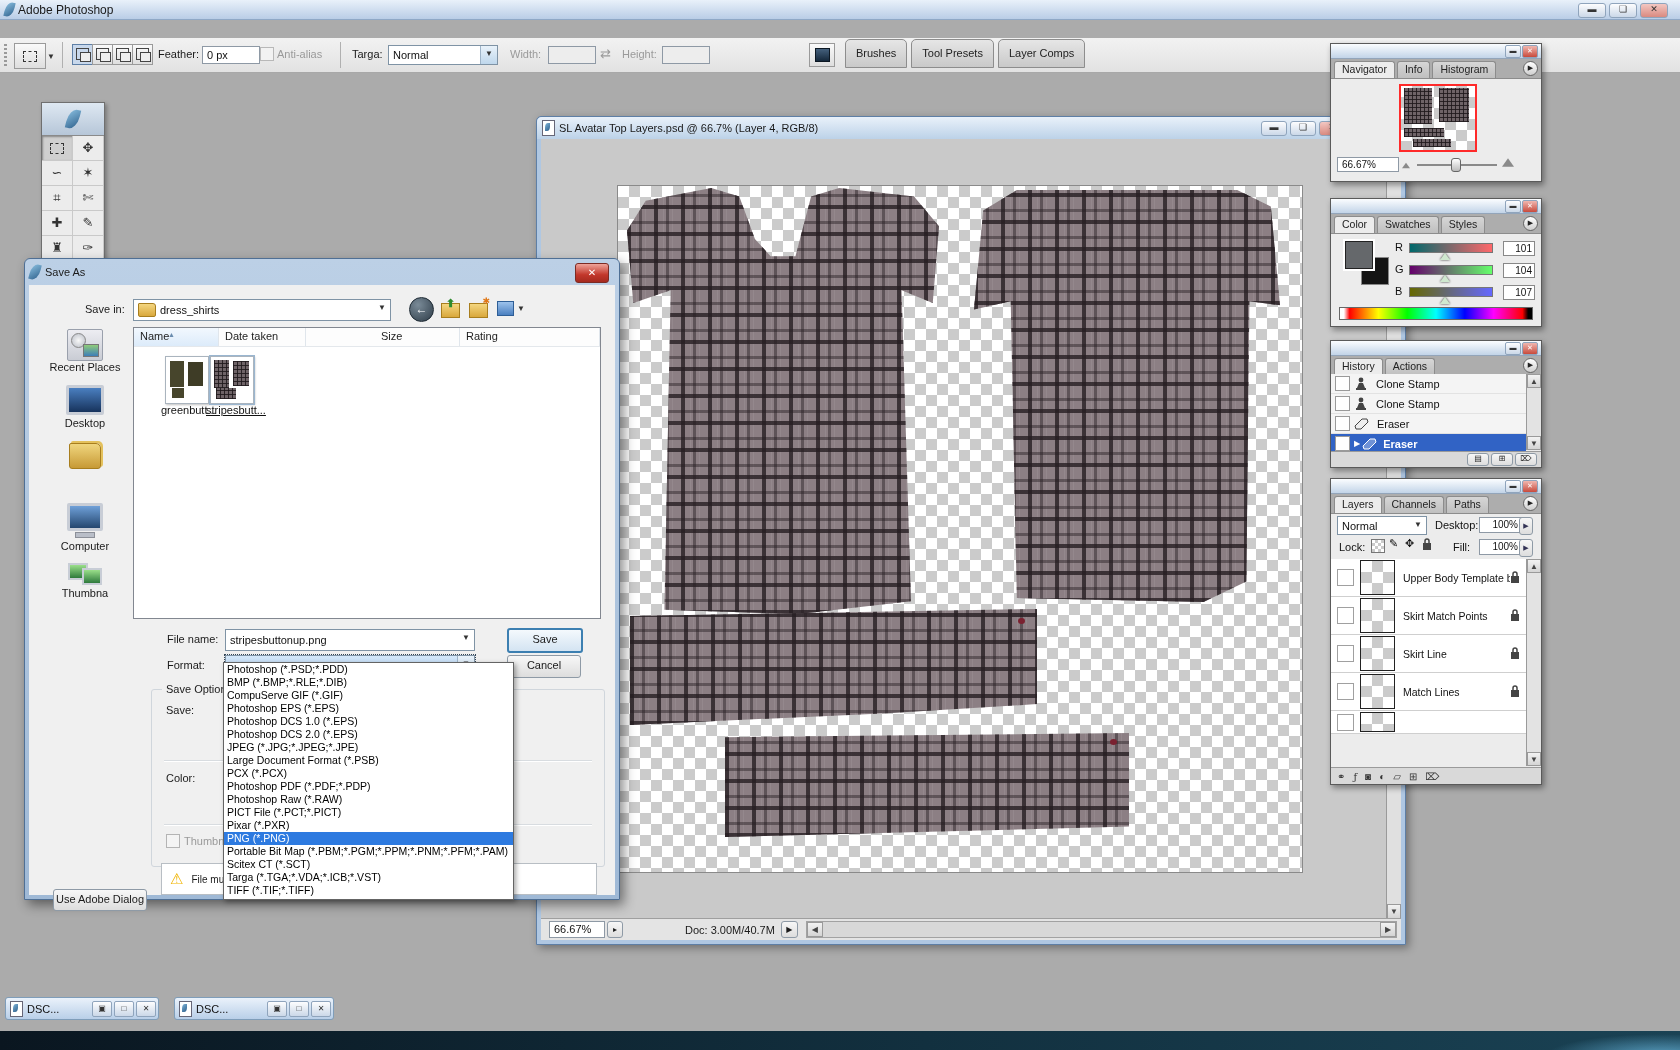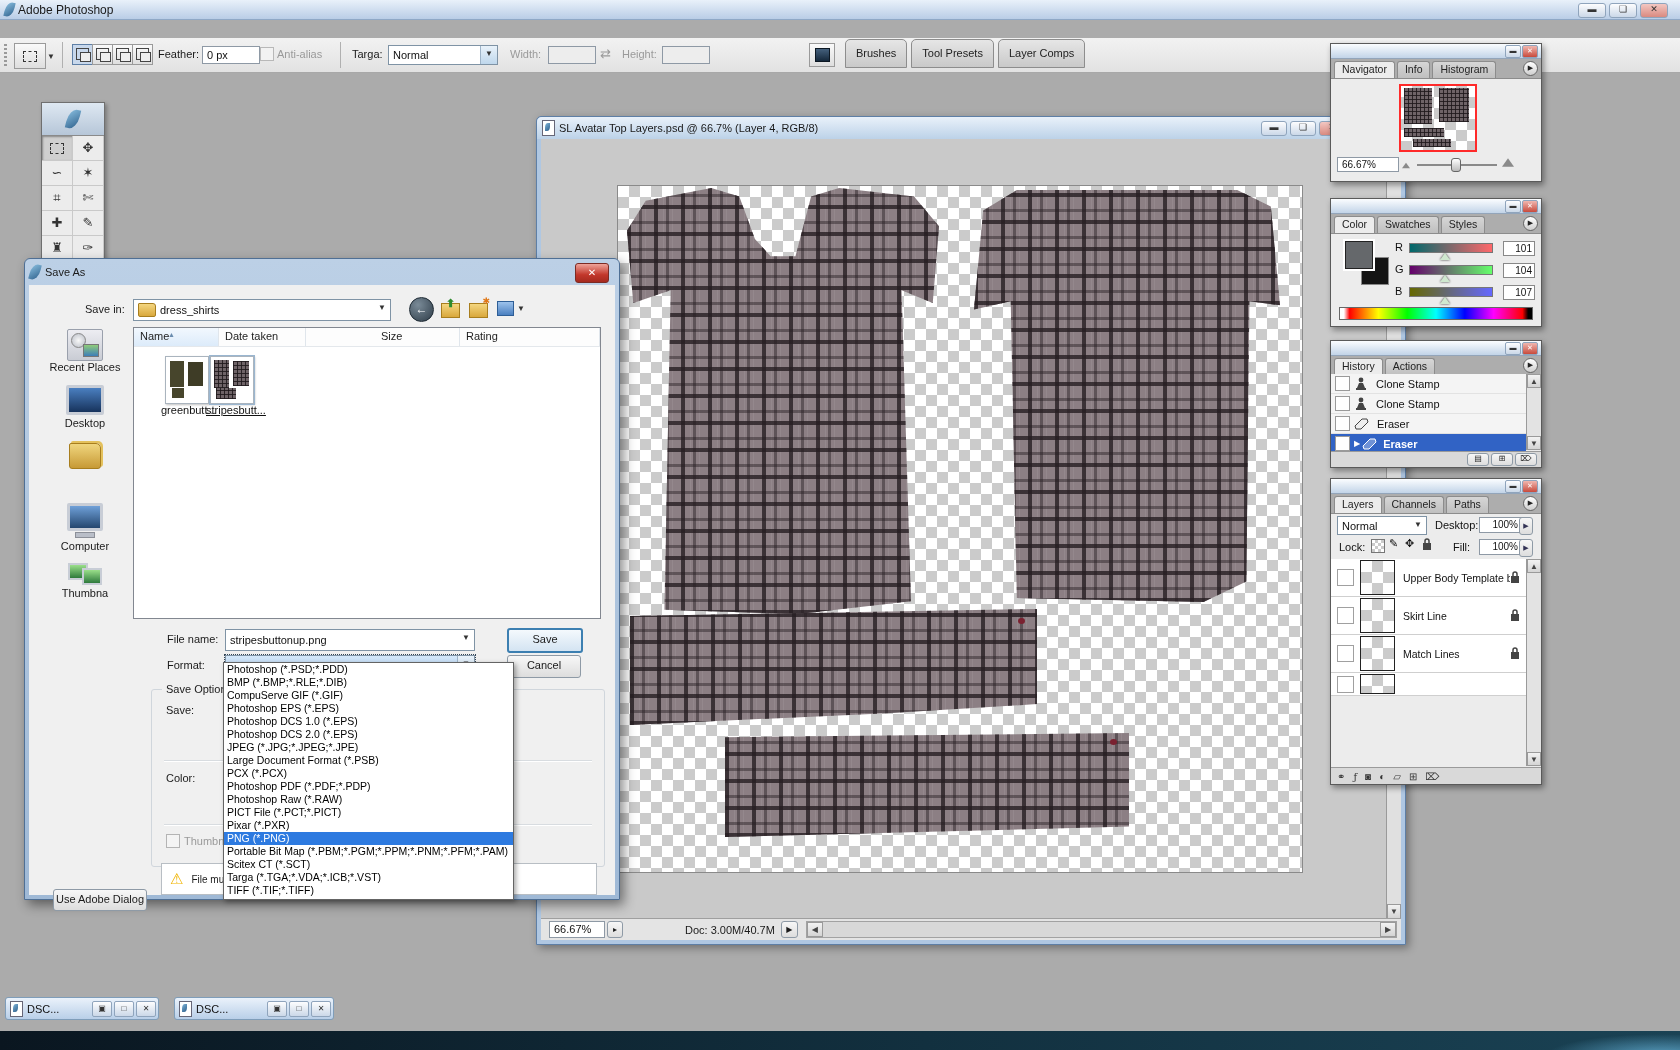--- a/index.html
+++ b/index.html
@@ -518,20 +518,29 @@
         <div class="lthumb checker"></div>
         <div class="lname">Upper Body Template by...</div>
         <svg class="lockglyph" width="10" height="13" viewBox="0 0 10 13">
             <rect x="1" y="5" width="8" height="7" fill="#444"></rect>
             <path d="M3 5 V3 a2 2 0 0 1 4 0 V5" fill="none" stroke="#444" stroke-width="1.5"></path>
           </svg>
       </div>
       <div class="lrow">
         <div class="leye"></div>
         <div class="lthumb checker"></div>
+        <div class="lname">Skirt Match Points</div>
+        <svg class="lockglyph" width="10" height="13" viewBox="0 0 10 13">
+            <rect x="1" y="5" width="8" height="7" fill="#444"></rect>
+            <path d="M3 5 V3 a2 2 0 0 1 4 0 V5" fill="none" stroke="#444" stroke-width="1.5"></path>
+          </svg>
+      </div>
+      <div class="lrow">
+        <div class="leye"></div>
+        <div class="lthumb checker"></div>
         <div class="lname">Skirt Line</div>
         <svg class="lockglyph" width="10" height="13" viewBox="0 0 10 13">
             <rect x="1" y="5" width="8" height="7" fill="#444"></rect>
             <path d="M3 5 V3 a2 2 0 0 1 4 0 V5" fill="none" stroke="#444" stroke-width="1.5"></path>
           </svg>
       </div>
       <div class="lrow">
         <div class="leye"></div>
         <div class="lthumb checker"></div>
         <div class="lname">Match Lines</div>

